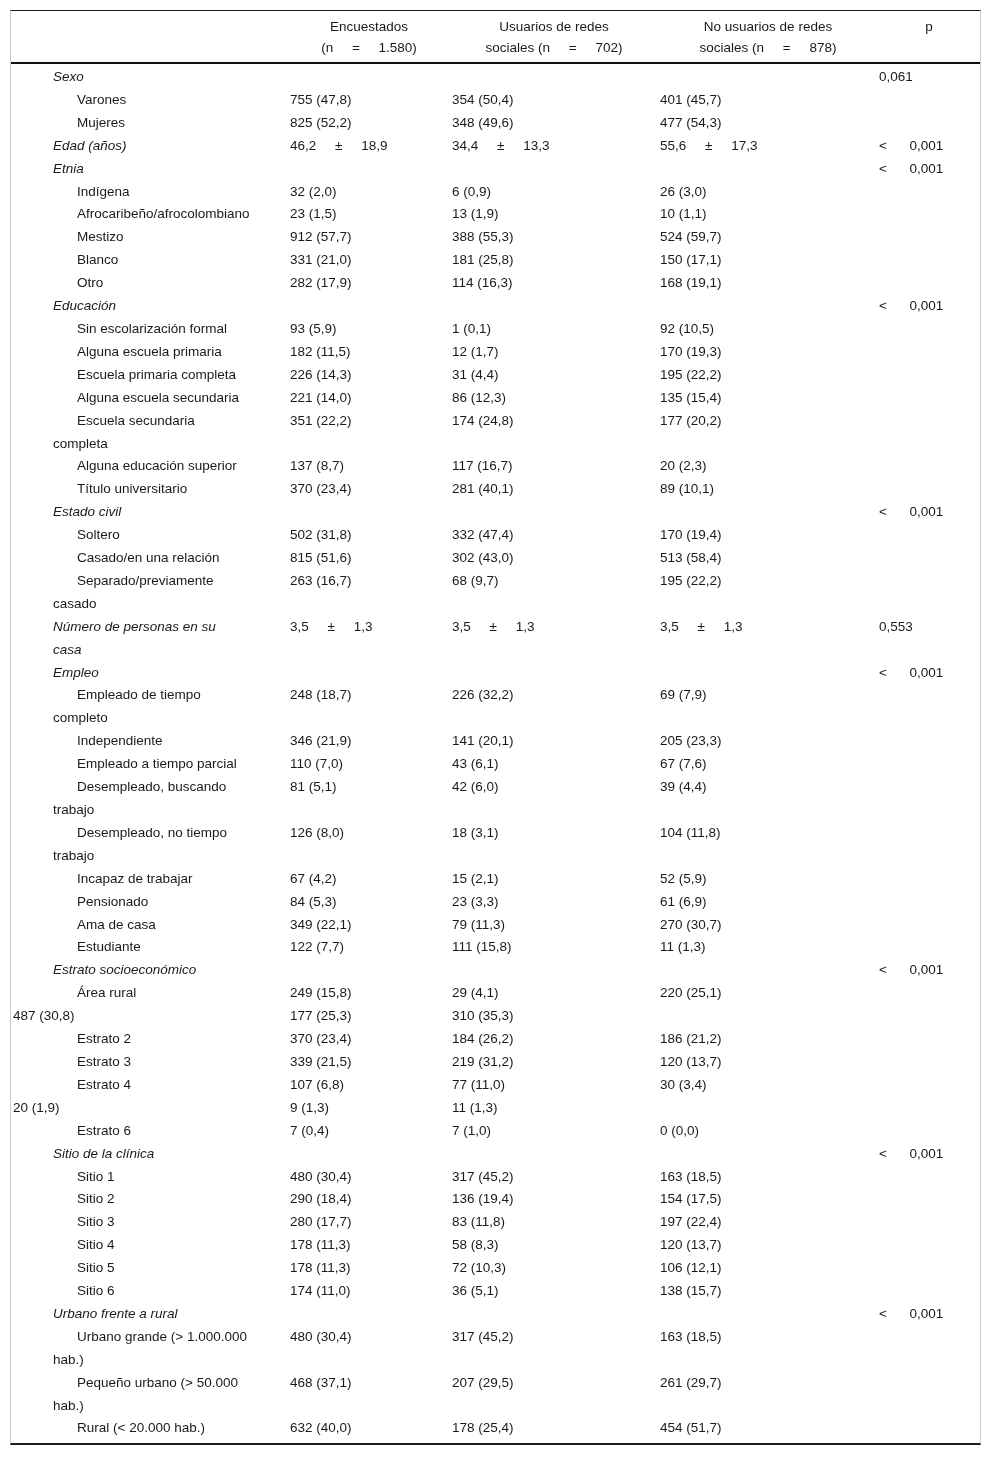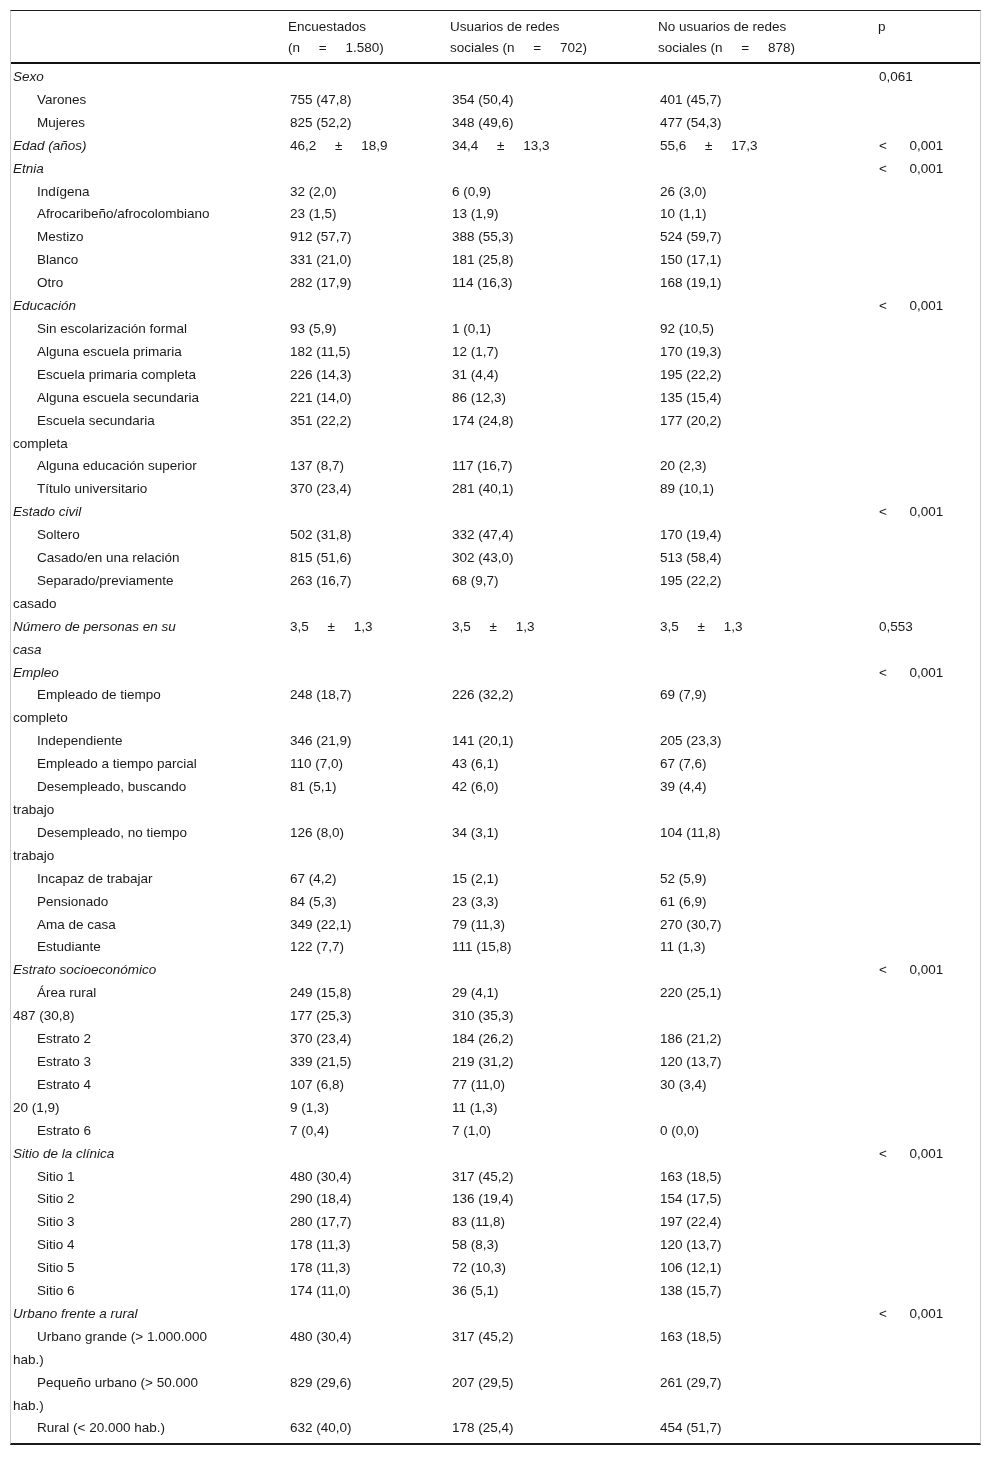--- a/index.html
+++ b/index.html
@@ -27,38 +27,40 @@
     border-right: 1px solid #cccccc;
     box-sizing: border-box;
   }
   .thead {
     display: grid;
     grid-template-columns: 277px 162px 208px 220px 1fr;
     padding: 6px 0 4px 0;
     border-bottom: 2.5px solid #111111;
   }
   .th {
+    text-align: center;
     white-space: pre-wrap;
     line-height: 20.5px;
   }
   .tbody {
     padding: 2px 0 3px 0;
   }
   .row {
     display: grid;
     grid-template-columns: 277px 162px 208px 220px 1fr;
   }
   .cell {
     white-space: pre-wrap;
     line-height: 22.9px;
     padding-left: 2px;
     min-height: 22.9px;
   }
   .cell.label {
     padding-left: 2px;
+    margin-left: 40px;
   }
   .row.section .cell.label {
     font-style: italic;
   }
   .row.item .cell.label {
     text-indent: 24px;
   }
   .cell.p {
     padding-left: 1px;
   }
@@ -276,21 +278,21 @@
 trabajo</div>
     <div class="cell">81 (5,1)</div>
     <div class="cell">42 (6,0)</div>
     <div class="cell">39 (4,4)</div>
     <div class="cell p"></div>
   </div>
       <div class="row item">
     <div class="cell label">Desempleado, no tiempo
 trabajo</div>
     <div class="cell">126 (8,0)</div>
-    <div class="cell">34 (3,1)</div>
+    <div class="cell">18 (3,1)</div>
     <div class="cell">104 (11,8)</div>
     <div class="cell p"></div>
   </div>
       <div class="row item">
     <div class="cell label">Incapaz de trabajar</div>
     <div class="cell">67 (4,2)</div>
     <div class="cell">15 (2,1)</div>
     <div class="cell">52 (5,9)</div>
     <div class="cell p"></div>
   </div>
@@ -429,21 +431,21 @@
     <div class="cell label">Urbano grande (&gt; 1.000.000
 hab.)</div>
     <div class="cell">480 (30,4)</div>
     <div class="cell">317 (45,2)</div>
     <div class="cell">163 (18,5)</div>
     <div class="cell p"></div>
   </div>
       <div class="row item">
     <div class="cell label">Pequeño urbano (&gt; 50.000
 hab.)</div>
-    <div class="cell">829 (29,6)</div>
+    <div class="cell">468 (37,1)</div>
     <div class="cell">207 (29,5)</div>
     <div class="cell">261 (29,7)</div>
     <div class="cell p"></div>
   </div>
       <div class="row item">
     <div class="cell label">Rural (&lt; 20.000 hab.)</div>
     <div class="cell">632 (40,0)</div>
     <div class="cell">178 (25,4)</div>
     <div class="cell">454 (51,7)</div>
     <div class="cell p"></div>

